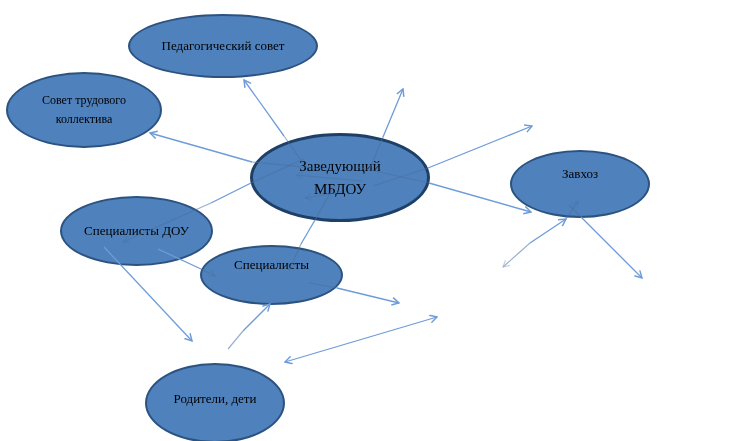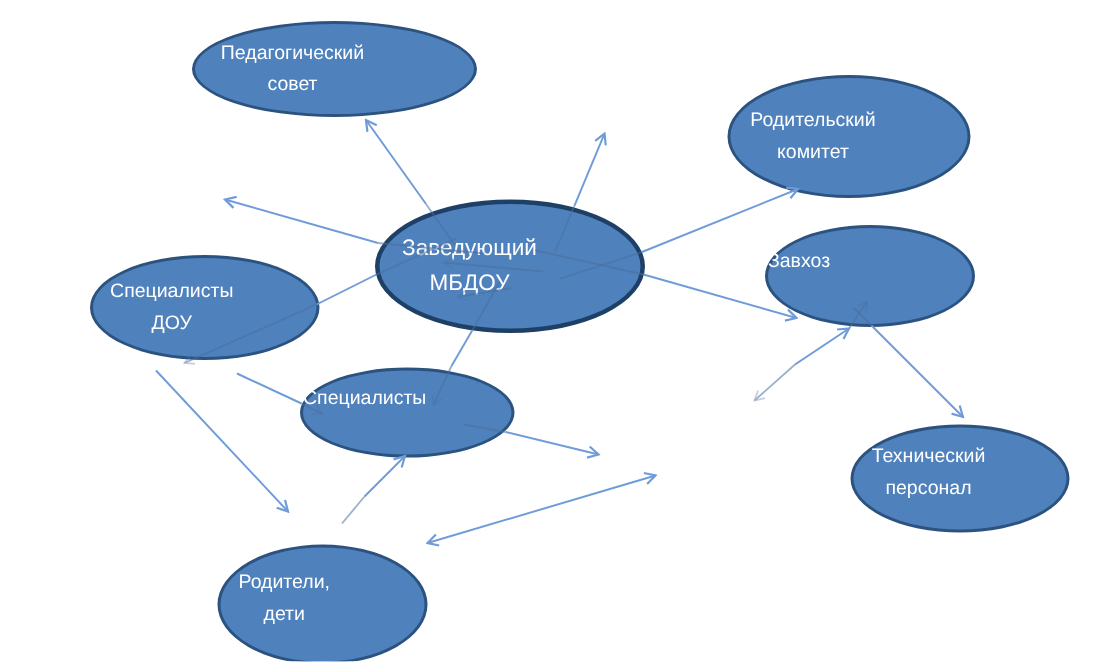--- a/index.html
+++ b/index.html
@@ -11,23 +11,25 @@
     overflow:hidden;
   }
   .node{
     position:absolute;
     box-sizing:border-box;
     border-radius:50%;
     background:#4f81bd;
     border:2px solid #2c5380;
     display:flex;
     align-items:center;
+    justify-content:center;
     text-align:center;
-    color:#ffffff;
+    color:#000000;
     z-index:2;
+    font-family:Liberation Serif, serif;
   }
   .node .lbl{
     display:block;
     line-height:1.6;
     word-wrap:break-word;
   }
   .node.center{
     border-width:3px;
     border-color:#1e3f66;
     font-size:15px;
@@ -46,45 +48,42 @@
 </head>
 <body>
 
 <div id="canvas">
 
   <div class="node f13" style="left:128px;top:14px;width:190px;height:64px;">
     <span class="lbl" style="max-width:130px;">Педагогический совет</span>
   </div>
 
 
+  <div class="node f12" style="left:6px;top:72px;width:156px;height:76px;">
+    <span class="lbl" style="max-width:85px;">Совет трудового коллектива</span>
+  </div>
 
-  <div class="node f13" style="left:485px;top:50px;width:162px;height:82px;">
-    <span class="lbl" style="max-width:110px;">Родительский комитет</span>
-  </div>
 
   <div class="node f13 raise10" style="left:510px;top:150px;width:140px;height:68px;">
     <span class="lbl">Завхоз</span>
   </div>
 
   <div class="node center" style="left:250px;top:133px;width:180px;height:89px;">
     <span class="lbl" style="max-width:120px;line-height:1.5;">Заведующий МБДОУ</span>
   </div>
 
-  <div class="node f13" style="left:60px;top:170px;width:153px;height:70px;">
+  <div class="node f13" style="left:60px;top:196px;width:153px;height:70px;">
     <span class="lbl" style="max-width:105px;">Специалисты ДОУ</span>
   </div>
 
   <div class="node f13 raise10" style="left:200px;top:245px;width:143px;height:60px;">
     <span class="lbl">Специалисты</span>
   </div>
 
 
-  <div class="node f13 raise4" style="left:567px;top:283px;width:146px;height:72px;">
-    <span class="lbl" style="max-width:100px;">Технический персонал</span>
-  </div>
 
   <div class="node f13 raise4" style="left:145px;top:363px;width:140px;height:80px;">
     <span class="lbl" style="max-width:85px;">Родители, дети</span>
   </div>
 
   <svg id="edges" viewBox="0 0 732 441" xmlns="http://www.w3.org/2000/svg">
     <defs>
       <marker id="ah" viewBox="0 0 8 8" refX="6.8" refY="4" markerWidth="9" markerHeight="9" orient="auto" markerUnits="userSpaceOnUse">
         <path d="M0.6,0.6 L6.8,4 L0.6,7.4" fill="none" stroke="#6f9cd9" stroke-width="1.3"></path>
       </marker>

